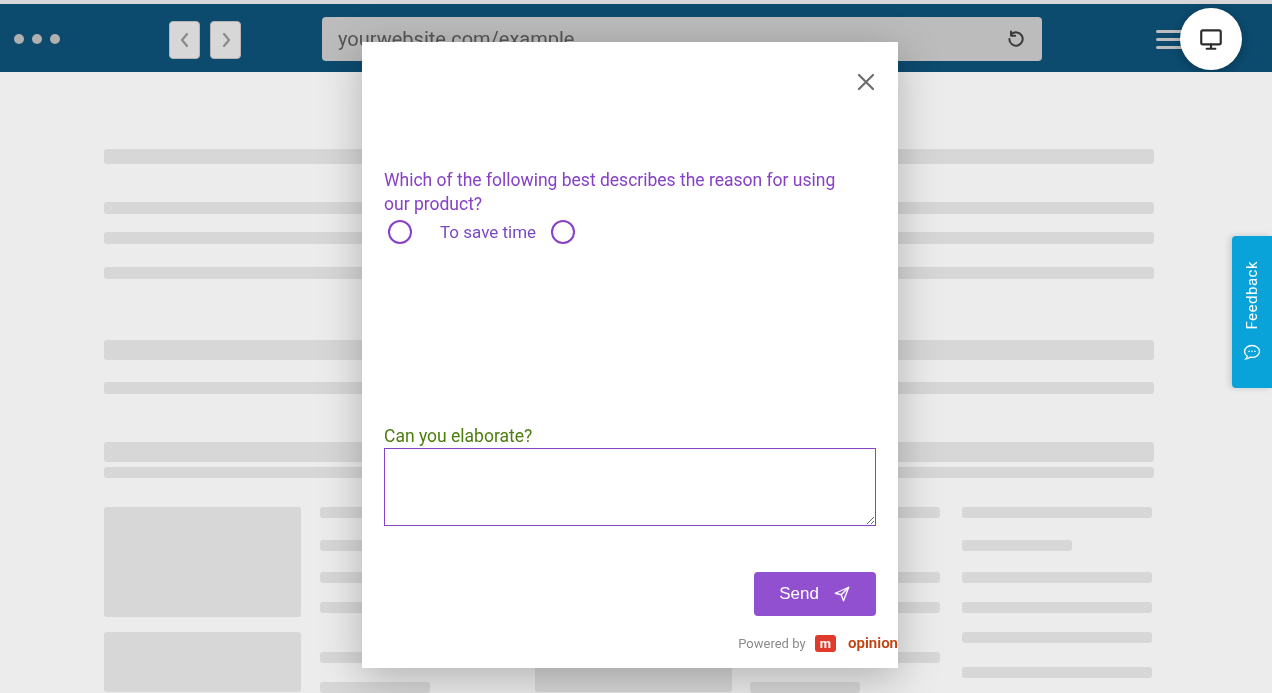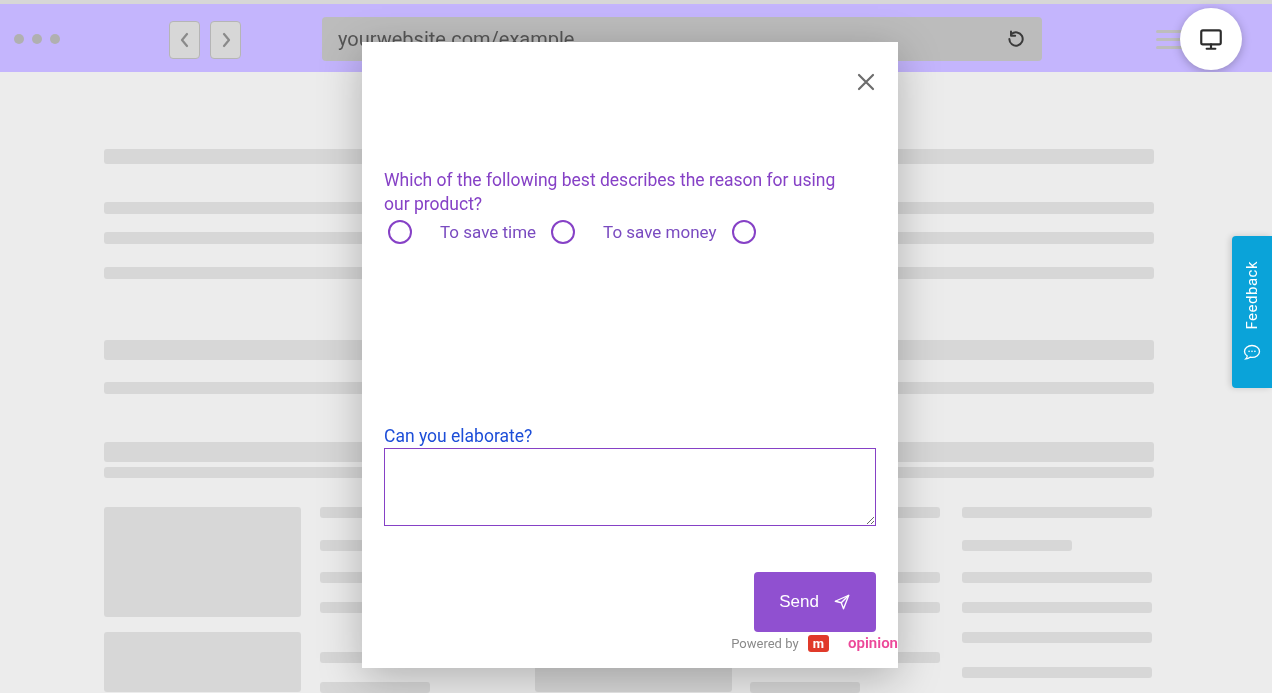--- a/index.html
+++ b/index.html
@@ -1,20 +1,20 @@
 <!DOCTYPE html>
 <html><head>
 <meta charset="utf-8">
 <style>
   * { box-sizing: border-box; margin: 0; padding: 0; }
   html, body { width: 1272px; height: 693px; overflow: hidden; font-family: -apple-system, BlinkMacSystemFont, "Segoe UI", Roboto, Arial, sans-serif; background: #d7d7d7; }
   .viewport { position: relative; width: 1272px; height: 693px; background: #d7d7d7; }
 
   
-  .chrome-bar { position: absolute; left:0; top:4px; right:0; height:72px; background:#c4b5fd; }
+  .chrome-bar { position: absolute; left:0; top:4px; right:0; height:72px; background:#0c4a6e; }
   .traffic { position:absolute; left:14px; top:30px; display:flex; gap:8px; }
   .traffic span { width:10px; height:10px; border-radius:50%; background:#b0b0b0; display:inline-block; }
 
   .nav-btn { position:absolute; top:17px; width:31px; height:38px; border:1px solid #b5b5b5; border-radius:4px; background:#d7d7d7; display:flex; align-items:center; justify-content:center; color:#8a8a8a; cursor:pointer; }
   #back-btn { left:169px; }
   #fwd-btn  { left:210px; }
 
   .url-bar { position:absolute; left:322px; top:13px; width:720px; height:44px; background:#bcbcbc; border-radius:4px; display:flex; align-items:center; padding:0 16px; color:#555; font-size:20px; }
   .url-bar .reload { margin-left:auto; color:#3a3a3a; display:flex; cursor:pointer; }
 
@@ -38,29 +38,29 @@
   .modal-close { position:absolute; right:18px; top:26px; width:28px; height:28px; cursor:pointer; color:#6d6d6d; display:flex; align-items:center; justify-content:center; }
 
   .q1-text { position:absolute; left:22px; top:127px; width:470px; font-size:17.5px; line-height:1.35; color:#8641c6; }
 
   .options { position:absolute; left:26px; top:178px; display:flex; flex-direction:row; gap:15px; }
   .opt { display:flex; align-items:center; gap:28px; cursor:pointer; }
   .radio { width:24px; height:24px; border:2px solid #8641c6; border-radius:50%; position:relative; flex:0 0 24px; }
   .radio.sel::after { content:""; position:absolute; inset:3px; border-radius:50%; background:#0aa3d9; }
   .opt-label { font-size:17px; color:#7a4bc0; }
 
-  .q2-text { position:absolute; left:22px; top:384px; font-size:17.5px; color:#1d4ed8; }
+  .q2-text { position:absolute; left:22px; top:384px; font-size:17.5px; color:#4d7c0f; }
   .textarea { position:absolute; left:22px; top:406px; width:492px; height:78px; border:1px solid #8641c6; resize:both; font-family:inherit; font-size:15px; padding:6px; outline:none; }
 
-  .send-btn { position:absolute; right:22px; top:530px; width:122px; height:60px; background:#9050d0; color:#fff; border:none; border-radius:4px; font-size:17px; display:flex; align-items:center; justify-content:center; gap:14px; cursor:pointer; }
+  .send-btn { position:absolute; right:22px; top:530px; width:122px; height:44px; background:#9050d0; color:#fff; border:none; border-radius:4px; font-size:17px; display:flex; align-items:center; justify-content:center; gap:14px; cursor:pointer; }
 
   .powered { position:absolute; left:0; right:0; bottom:16px; text-align:right; font-size:13px; color:#8a8a8a; }
   .powered .m-badge { display:inline-flex; align-items:center; gap:0; margin-left:6px; }
   .powered .m-badge .m { background:#e03a2a; color:#fff; font-weight:700; padding:1px 5px; border-radius:3px; font-size:13px; }
-  .powered .m-badge .rest { color:#ec4899; font-weight:600; font-size:15px; margin-left:19px; }
+  .powered .m-badge .rest { color:#c2410c; font-weight:600; font-size:15px; margin-left:12px; }
 </style>
 </head>
 <body>
 
 <div class="viewport">
 
   <div class="chrome-bar">
     <div class="traffic">
       <span></span>
         <span></span>
@@ -159,24 +159,20 @@
 
     <div class="q1-text">Which of the following best describes the reason for using our product?</div>
 
     <div class="options">
       <div class="opt">
         <span class="radio"></span>
         <span class="opt-label">To save time</span>
       </div>
       <div class="opt">
         <span class="radio"></span>
-        <span class="opt-label">To save money</span>
-      </div>
-      <div class="opt">
-        <span class="radio"></span>
       </div>
     </div>
 
     <div class="q2-text">Can you elaborate?</div>
     <textarea class="textarea" value="" style=""></textarea>
 
     <button class="send-btn">
       <span>Send</span>
       <svg width="18" height="18" viewBox="0 0 24 24">
           <path d="M3 11 L21 3 L14 21 L11 13 Z" fill="none" stroke="currentColor" stroke-width="1.8" stroke-linejoin="round"></path>

